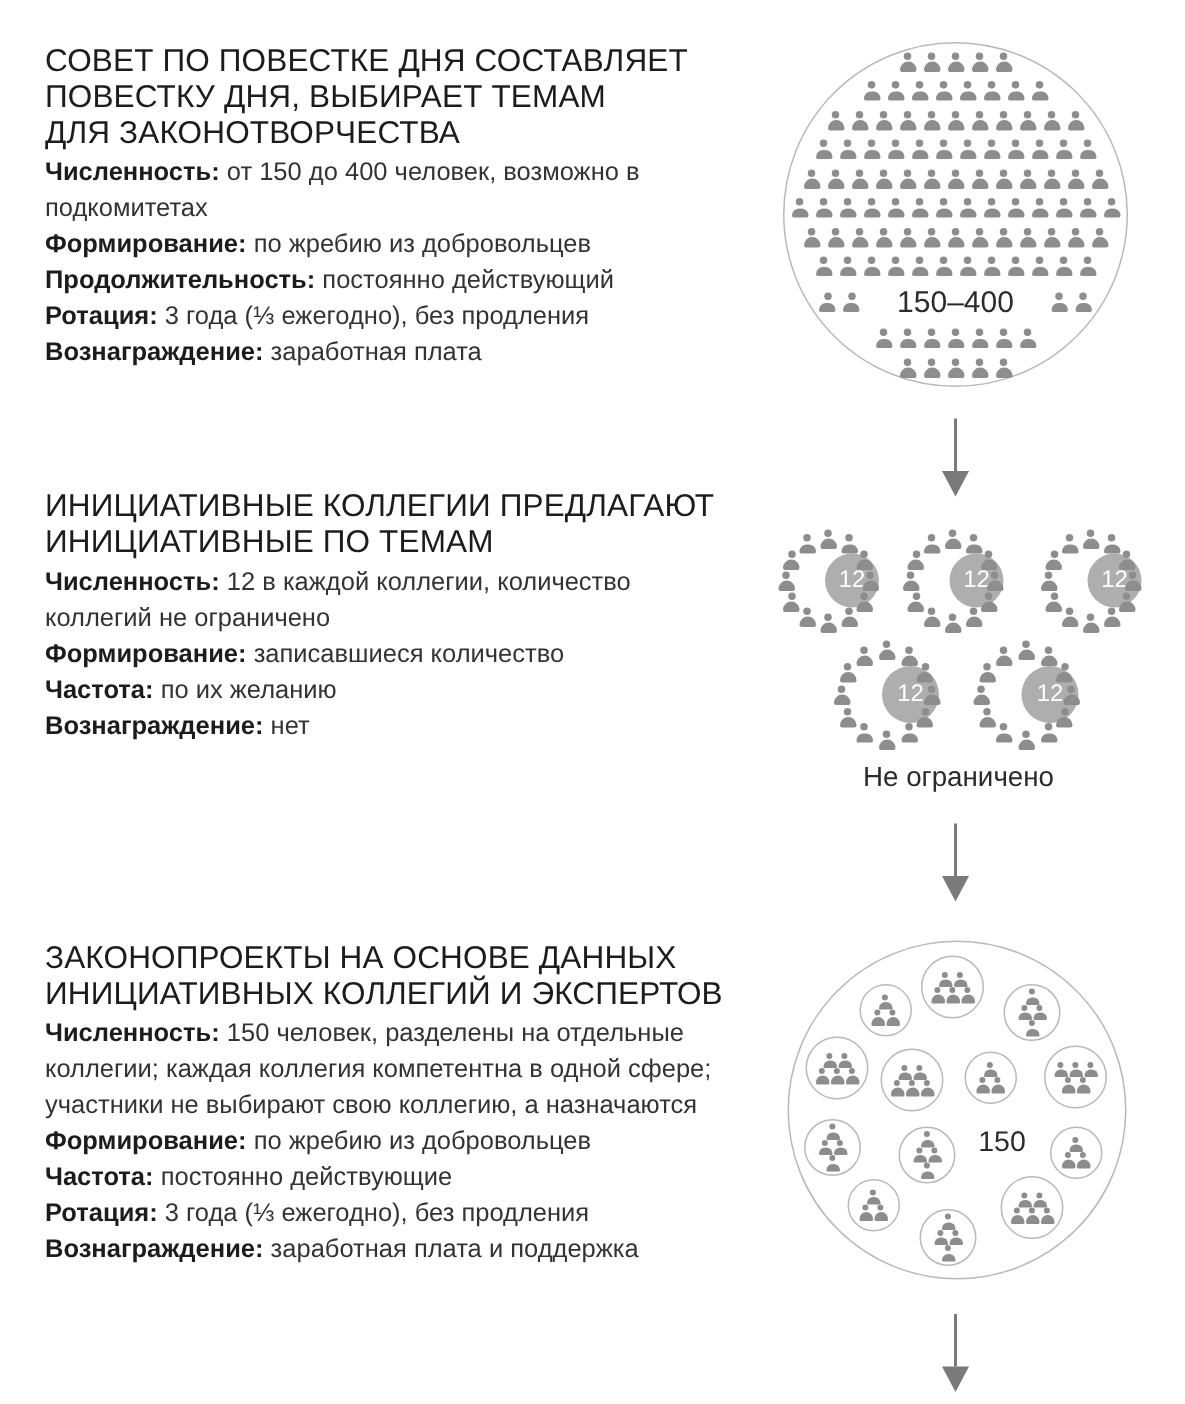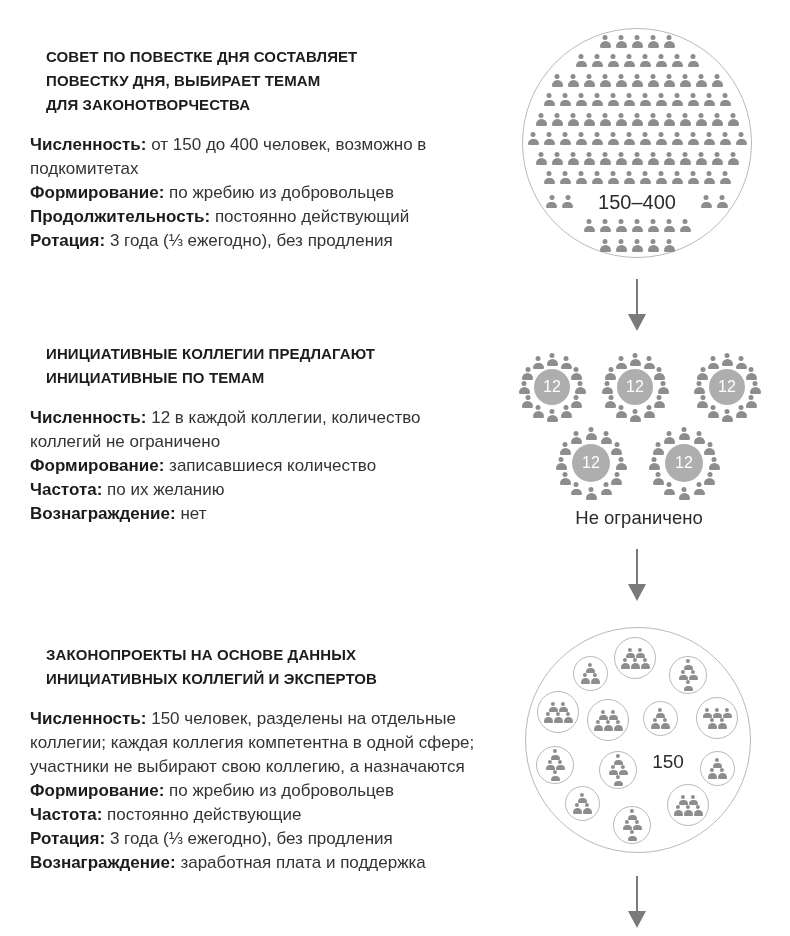--- a/index.html
+++ b/index.html
@@ -2,21 +2,21 @@
 <html style="--title-color: #1c1c1c; --body-color: #333333; --icon: #8d8d8d; --fill: #aeaeae; --outline: #b9b9b9; --arrow: #7a7a7a; --label-color: #2b2b2b;"><head>
 <meta charset="utf-8">
 <style>
   html,body{margin:0;padding:0;background:#fff;}
   .stage{
     position:relative;width:790px;height:936px;background:#fff;overflow:hidden;
     font-family:"Liberation Sans","DejaVu Sans",sans-serif;
   }
   
   .text-block{position:absolute;left:30px;width:458px;}
-  .title{margin:16px;font-size:15px;line-height:24px;font-weight:bold;color:var(--title-color);letter-spacing:.1px;}
+  .title{margin:0;font-size:21px;line-height:24px;font-weight:normal;color:var(--title-color);letter-spacing:.1px;}
   .title .tline{display:block;}
   .attrs{margin-top:2px;}
   .attr{margin:0;font-size:17px;line-height:24px;color:var(--body-color);}
   .attr strong{color:var(--title-color);}
   
   .layer{position:absolute;left:0;top:0;width:100%;height:100%;}
   .big-circle{
     position:absolute;border:1.5px solid var(--outline);border-radius:50%;
     box-sizing:border-box;background:#fff;
   }
@@ -27,21 +27,21 @@
   .person{position:relative;display:block;width:11px;height:13px;flex:none;}
   .person::before{content:"";position:absolute;top:0;left:50%;transform:translateX(-50%);
     width:5px;height:5px;border-radius:50%;background:var(--icon);}
   .person::after{content:"";position:absolute;bottom:0;left:0;right:0;height:6.5px;
     background:var(--icon);border-radius:5.5px 5.5px 1.5px 1.5px;}
   .person-xs{width:9px;height:10.5px;}
   .person-xs::before{width:4.2px;height:4.2px;}
   .person-xs::after{height:5.2px;border-radius:4.5px 4.5px 1px 1px;}
   
   .cluster{position:absolute;width:0;height:0;}
-  .cluster-core{position:absolute;left:0;top:0;transform:translate(-50%,-50%);
+  .cluster-core{position:absolute;left:16px;top:0;transform:translate(-50%,-50%);
     border-radius:50%;background:var(--fill);color:#fff;display:flex;align-items:center;justify-content:center;
     font-size:16px;}
   .graphic-caption{position:absolute;text-align:center;font-size:18.5px;color:var(--label-color);}
   
   .group-circle{position:absolute;border:1px solid var(--outline);border-radius:50%;background:#fff;
     box-sizing:border-box;display:flex;flex-direction:column;align-items:center;justify-content:center;}
   .group-row{display:flex;gap:1px;justify-content:center;}
   .graphic-label{position:absolute;font-size:19px;color:var(--label-color);text-align:center;}
   
   .flow-arrow{position:absolute;width:18px;display:flex;flex-direction:column;align-items:center;}
@@ -58,20 +58,21 @@
     <h2 class="title" id="title-0">
         <span class="tline">СОВЕТ ПО ПОВЕСТКЕ ДНЯ СОСТАВЛЯЕТ</span>
         <span class="tline">ПОВЕСТКУ ДНЯ, ВЫБИРАЕТ ТЕМАМ</span>
         <span class="tline">ДЛЯ ЗАКОНОТВОРЧЕСТВА</span>
       </h2>
     <div class="attrs" id="attrs-0">
         <p class="attr"><strong>Численность:</strong> <span>от 150 до 400 человек, возможно в подкомитетах</span></p>
         <p class="attr"><strong>Формирование:</strong> <span>по жребию из добровольцев</span></p>
         <p class="attr"><strong>Продолжительность:</strong> <span>постоянно действующий</span></p>
         <p class="attr"><strong>Ротация:</strong> <span>3 года (⅓ ежегодно), без продления</span></p>
+        <p class="attr"><strong>Вознаграждение:</strong> <span>заработная плата</span></p>
       </div>
   </section>
   <section class="text-block" id="sec-1" style="top:326px">
     <h2 class="title" id="title-1">
         <span class="tline">ИНИЦИАТИВНЫЕ КОЛЛЕГИИ ПРЕДЛАГАЮТ</span>
         <span class="tline">ИНИЦИАТИВНЫЕ ПО ТЕМАМ</span>
       </h2>
     <div class="attrs" id="attrs-1">
         <p class="attr"><strong>Численность:</strong> <span>12 в каждой коллегии, количество коллегий не ограничено</span></p>
         <p class="attr"><strong>Формирование:</strong> <span>записавшиеся количество</span></p>

